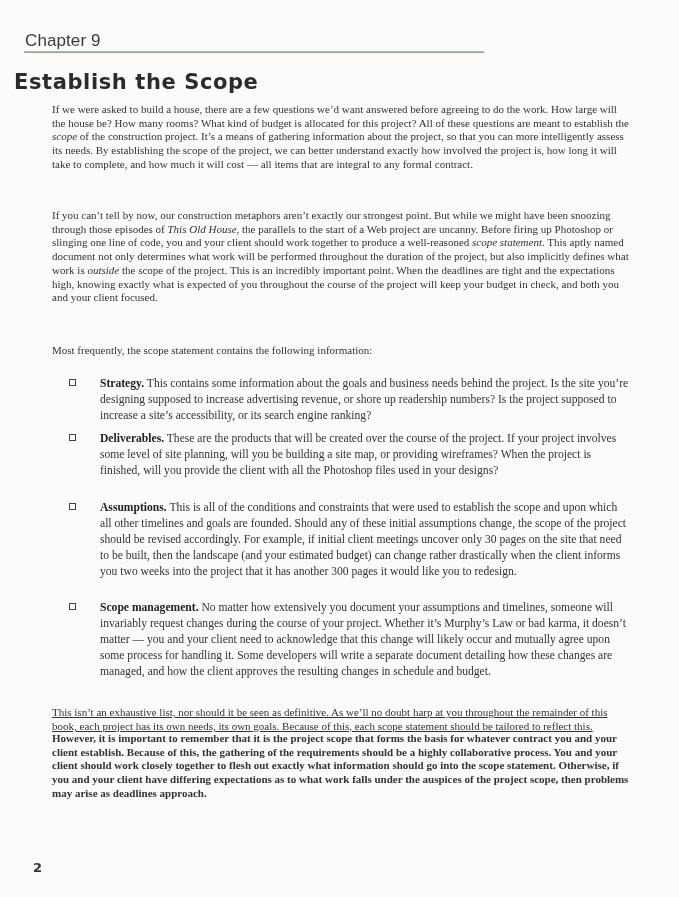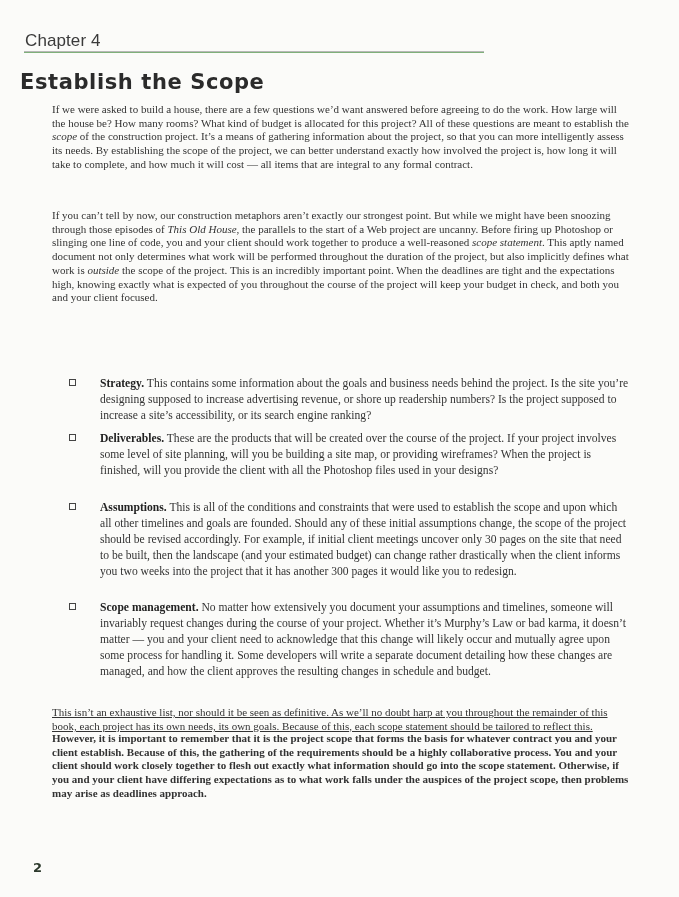--- a/index.html
+++ b/index.html
@@ -31,21 +31,21 @@
     .chapter-rule {
       position: absolute;
       left: 24px;
       top: 51px;
       width: 460px;
       height: 2px;
       background: linear-gradient(to bottom, #b8b8b8 0%, #b8b8b8 50%, #7fb07a 50%, #7fb07a 100%);
     }
     .page-title {
       position: absolute;
-      left: 20px;
+      left: 14px;
       top: 70px;
       margin: 0;
       font-family: "DejaVu Sans", sans-serif;
       font-weight: bold;
       font-size: 21px;
       color: #2b2b2b;
       letter-spacing: 0.6px;
     }
     .body-text {
       position: absolute;
@@ -113,33 +113,36 @@
       font-size: 13px;
       color: #2d3a2d;
     }
     i.it { font-style: italic; }
   </style>
 </head>
 <body>
 
 <div class="page">
 
-  <div class="chapter-label">Chapter 4</div>
+  <div class="chapter-label">Chapter 9</div>
   <div class="chapter-rule"></div>
 
   <h1 class="page-title">Establish the Scope</h1>
 
   <p class="body-text para-1">
     <span>If we were asked to build a house, there are a few questions we’d want answered before agreeing to do the work. How large will the house be? How many rooms? What kind of budget is allocated for this project? All of these questions are meant to establish the </span><i class="it">scope</i><span> of the construction project. It’s a means of gathering information about the project, so that you can more intelligently assess its needs. By establishing the scope of the project, we can better understand exactly how involved the project is, how long it will take to complete, and how much it will cost — all items that are integral to any formal contract.</span>
   </p>
 
   <p class="body-text para-2">
     <span>If you can’t tell by now, our construction metaphors aren’t exactly our strongest point. But while we might have been snoozing through those episodes of </span><i class="it">This Old House</i><span>, the parallels to the start of a Web project are uncanny. Before firing up Photoshop or slinging one line of code, you and your client should work together to produce a well-reasoned </span><i class="it">scope statement</i><span>. This aptly named document not only determines what work will be performed throughout the duration of the project, but also implicitly defines what work is </span><i class="it">outside</i><span> the scope of the project. This is an incredibly important point. When the deadlines are tight and the expectations high, knowing exactly what is expected of you throughout the course of the project will keep your budget in check, and both you and your client focused.</span>
   </p>
 
+  <p class="body-text para-3">
+    <span>Most frequently, the scope statement contains the following information:</span>
+  </p>
 
   <ul class="bullet-list">
     <li class="bullet-item b1">
       <span class="bullet-box"></span>
       <div class="bullet-body">
         <span class="bullet-head">Strategy.</span><span> This contains some information about the goals and business needs behind the project. Is the site you’re designing supposed to increase advertising revenue, or shore up readership numbers? Is the project supposed to increase a site’s accessibility, or its search engine ranking?</span>
       </div>
     </li>
     <li class="bullet-item b2">
       <span class="bullet-box"></span>

